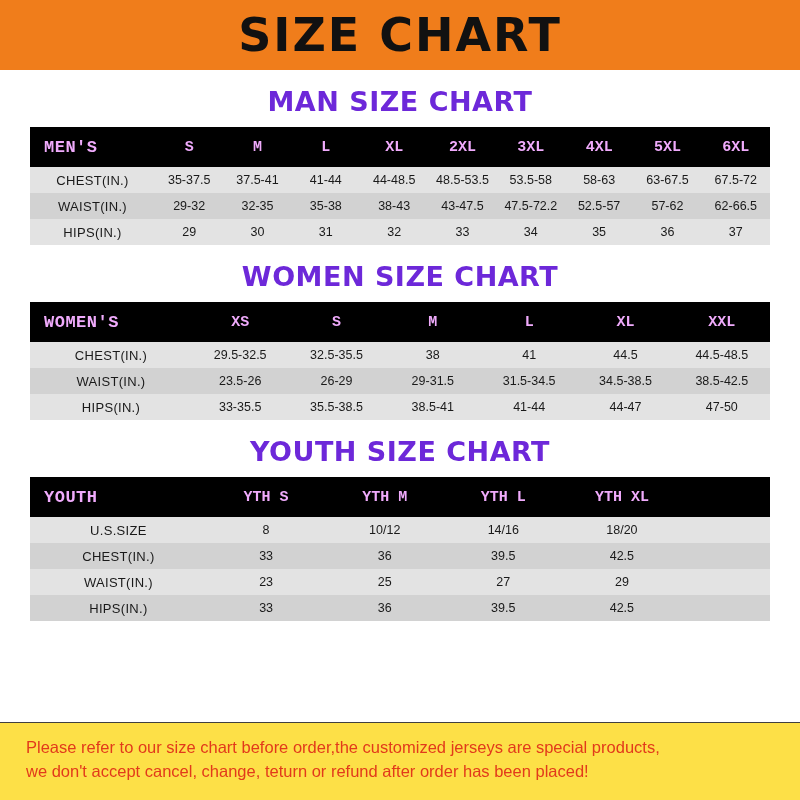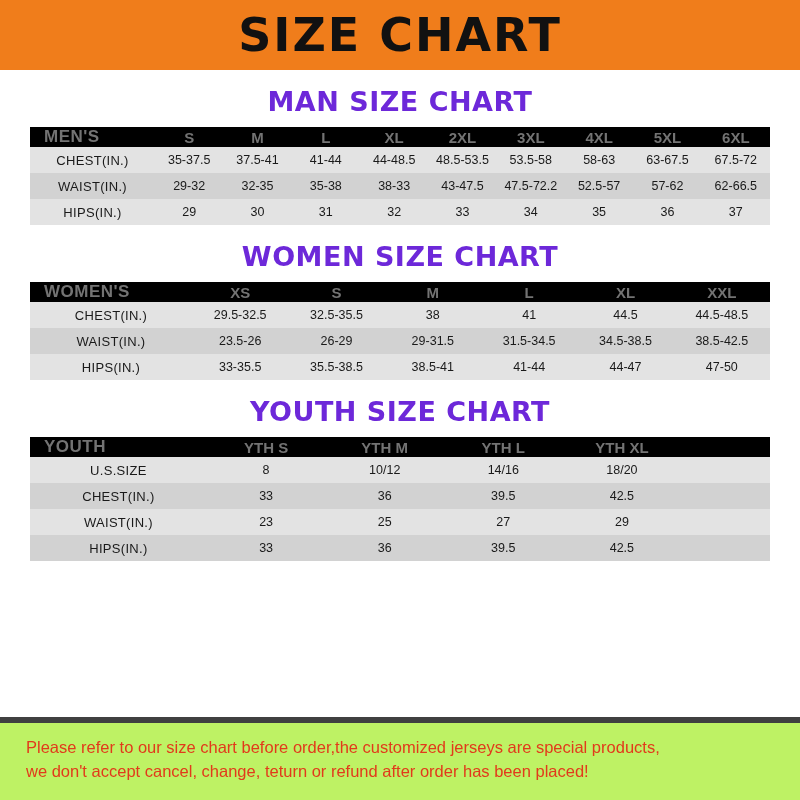--- a/index.html
+++ b/index.html
@@ -61,25 +61,25 @@
     text-align: center;
     font-size: 12.5px;
     color: #1a1a1a;
     padding: 0;
     height: 26px;
     vertical-align: middle;
     font-family: "Liberation Sans", sans-serif;
   }
   table.size-table thead th {
     background: #000000;
-    color: #737373;
+    color: #f0abfc;
     font-weight: bold;
     font-size: 15px;
-    height: 20px;
-    font-family: Liberation Sans, sans-serif;
+    height: 40px;
+    font-family: Liberation Mono, monospace;
   }
   table.size-table thead th.rowlabel {
     text-align: left;
     padding-left: 14px;
     font-size: 17px;
     letter-spacing: 0.5px;
   }
   table.size-table tbody tr.odd td {
     background: #e3e3e3;
   }
@@ -94,22 +94,22 @@
     margin-left: 32px;
   }
   
   .footer-note {
     position: absolute;
     left: 0;
     right: 0;
     bottom: 0;
     padding: 12px 26px 16px 26px;
     box-sizing: border-box;
-    border-top: 6px solid #404040;
-    background: #bef264;
+    border-top: 1px solid #404040;
+    background: #fde047;
   }
   .footer-line {
     color: #e23a1b;
     font-size: 16.5px;
     line-height: 1.5;
     font-family: "Liberation Sans", sans-serif;
   }
 </style>
 </head>
 <body>
@@ -149,21 +149,21 @@
           <td>53.5-58</td>
           <td>58-63</td>
           <td>63-67.5</td>
           <td>67.5-72</td>
         </tr>
         <tr class="even">
           <td class="rowlabel">WAIST(IN.)</td>
           <td>29-32</td>
           <td>32-35</td>
           <td>35-38</td>
-          <td>38-33</td>
+          <td>38-43</td>
           <td>43-47.5</td>
           <td>47.5-72.2</td>
           <td>52.5-57</td>
           <td>57-62</td>
           <td>62-66.5</td>
         </tr>
         <tr class="odd">
           <td class="rowlabel">HIPS(IN.)</td>
           <td>29</td>
           <td>30</td>

